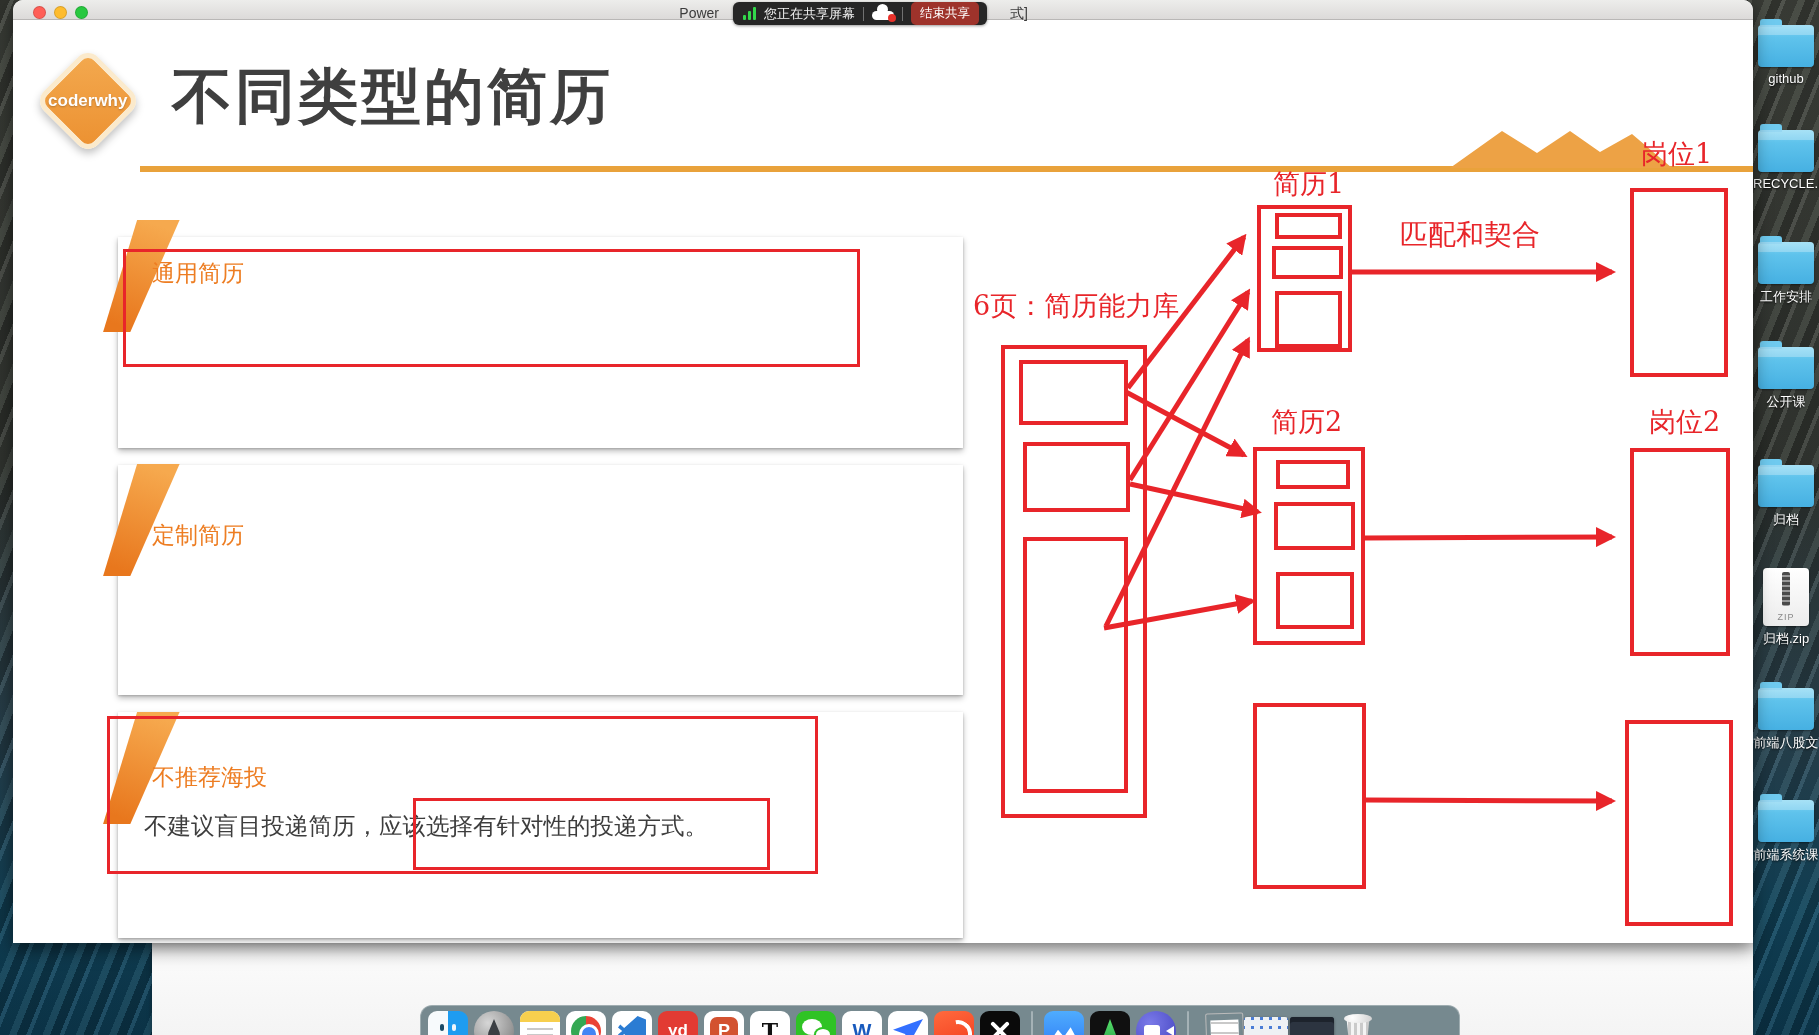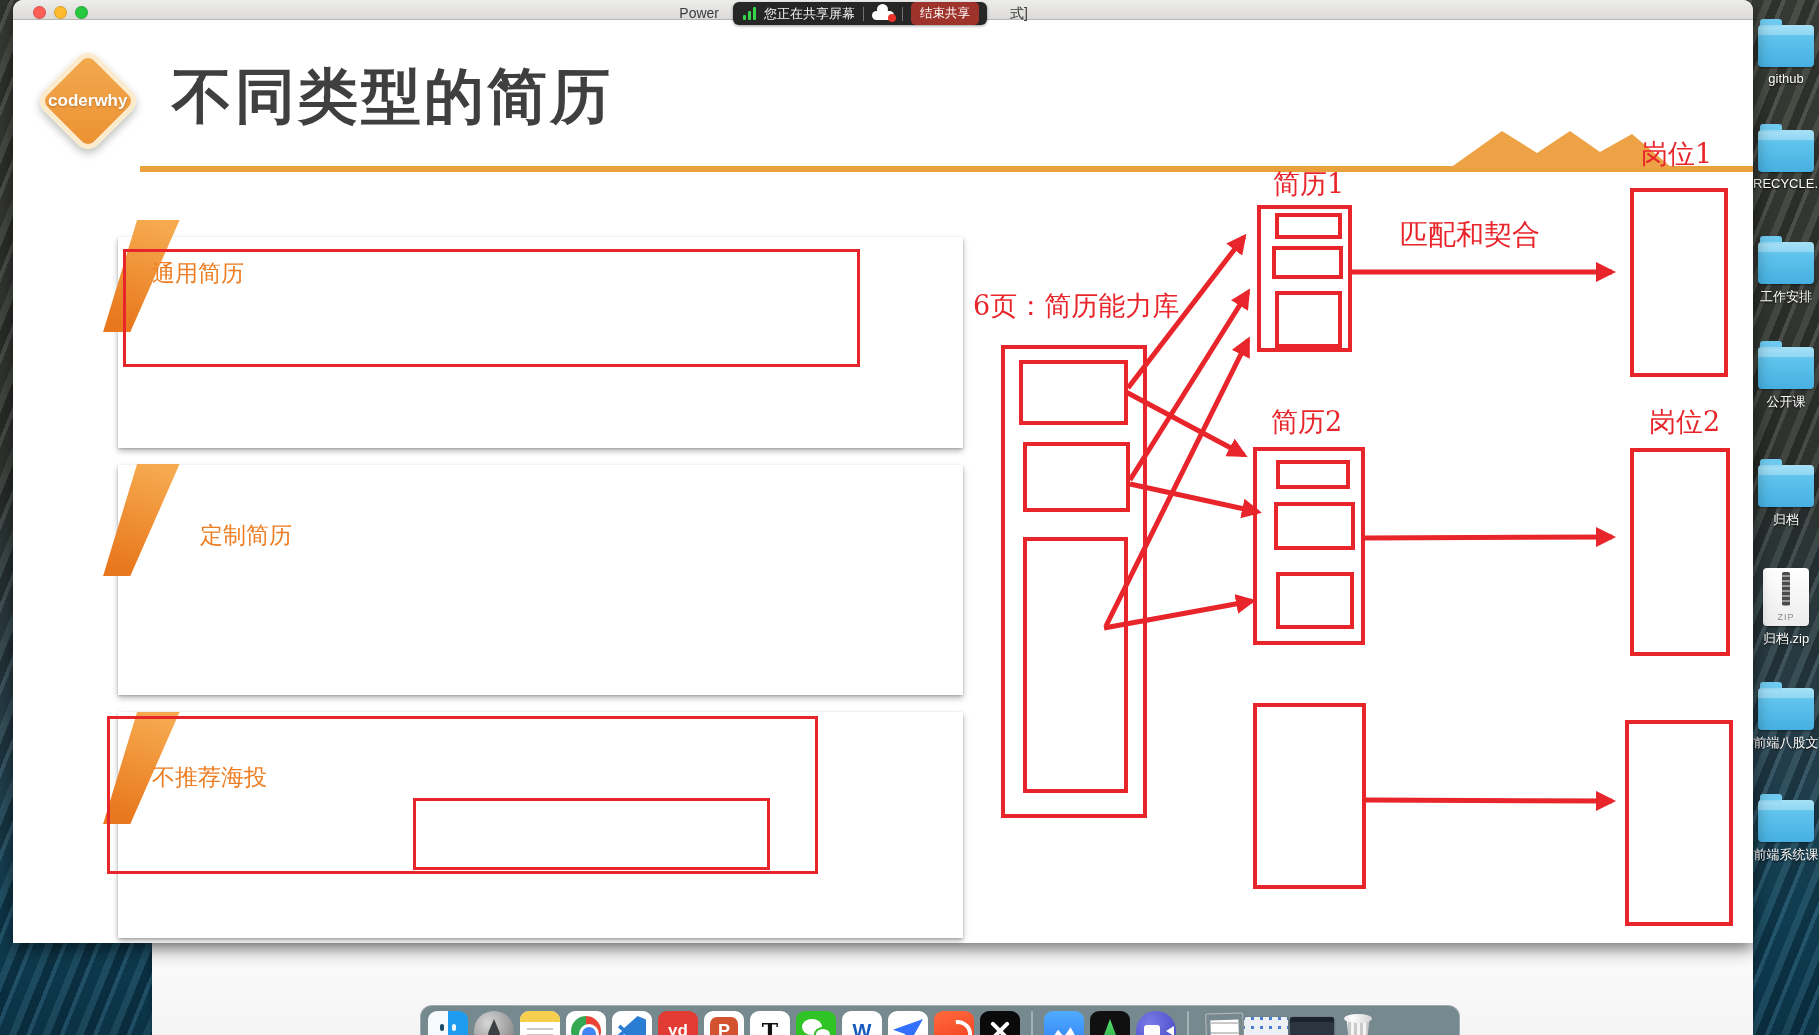--- a/index.html
+++ b/index.html
@@ -63,21 +63,21 @@
   .mountains{position:absolute;left:1450px;top:128px;width:230px;height:40px;background:#EDA245;
     clip-path:polygon(0px 40px,52px 3px,87px 25px,120px 3px,150px 24px,182px 6px,222px 40px);}
   
   .card{position:absolute;left:118px;width:845px;background:#fff;box-shadow:0 3px 6px rgba(0,0,0,.28),0 1px 2px rgba(0,0,0,.18);}
   .card1{top:237px;height:211px;} .card2{top:465px;height:230px;} .card3{top:712px;height:226px;}
   .ribbon{position:absolute;left:98px;width:85px;height:112px;
     background:linear-gradient(200deg,#F6A94E 10%,#E8771D 90%);
     clip-path:polygon(46% 0,96% 0,38% 100%,6% 100%);}
   .ribbon1{top:220px;} .ribbon2{top:464px;} .ribbon3{top:712px;}
   .card-heading{position:absolute;left:152px;font-size:23px;color:var(--accent_orange);white-space:nowrap;}
-  .ch1{top:258px;} .ch2{top:520px;margin-left:48px;} .ch3{top:762px;}
+  .ch1{top:258px;} .ch2{top:520px;} .ch3{top:762px;}
   .card-body{position:absolute;left:144px;font-size:23.5px;line-height:33px;color:#3D3D3D;}
   .cb1{top:305px;width:790px;} .cb2{top:566px;width:800px;} .cb3{top:810px;width:790px;white-space:nowrap;}
   
   .rbox{position:absolute;border:4px solid var(--annotation_red);}
   .rbox3{border-width:3px;}
   
   .rlabel{position:absolute;color:var(--annotation_red);font-family:"DejaVu Serif","Liberation Serif",serif;font-size:27px;white-space:nowrap;}
   .arrows{position:absolute;left:0;top:0;pointer-events:none;}
   
   .dock{position:absolute;left:420px;top:1005px;width:1040px;height:40px;border-radius:12px 12px 0 0;
@@ -205,20 +205,21 @@
   <div class="ribbon ribbon1"></div>
   <div class="card-heading ch1">通用简历</div>
 
   <div class="card card2"></div>
   <div class="ribbon ribbon2"></div>
   <div class="card-heading ch2">定制简历</div>
 
   <div class="card card3"></div>
   <div class="ribbon ribbon3"></div>
   <div class="card-heading ch3">不推荐海投</div>
+  <div class="card-body cb3">不建议盲目投递简历，应该选择有针对性的投递方式。</div>
 
   <div class="rbox rbox3" style="left:123px;top:249px;width:737px;height:118px;"></div>
   <div class="rbox rbox3" style="left:107px;top:716px;width:711px;height:158px;"></div>
   <div class="rbox rbox3" style="left:413px;top:798px;width:357px;height:72px;"></div>
 
   <div class="rbox" style="left:1001px;top:345px;width:146px;height:473px;"></div>
   <div class="rbox" style="left:1019px;top:360px;width:109px;height:65px;"></div>
   <div class="rbox" style="left:1023px;top:442px;width:107px;height:70px;"></div>
   <div class="rbox" style="left:1023px;top:537px;width:105px;height:256px;"></div>
 

